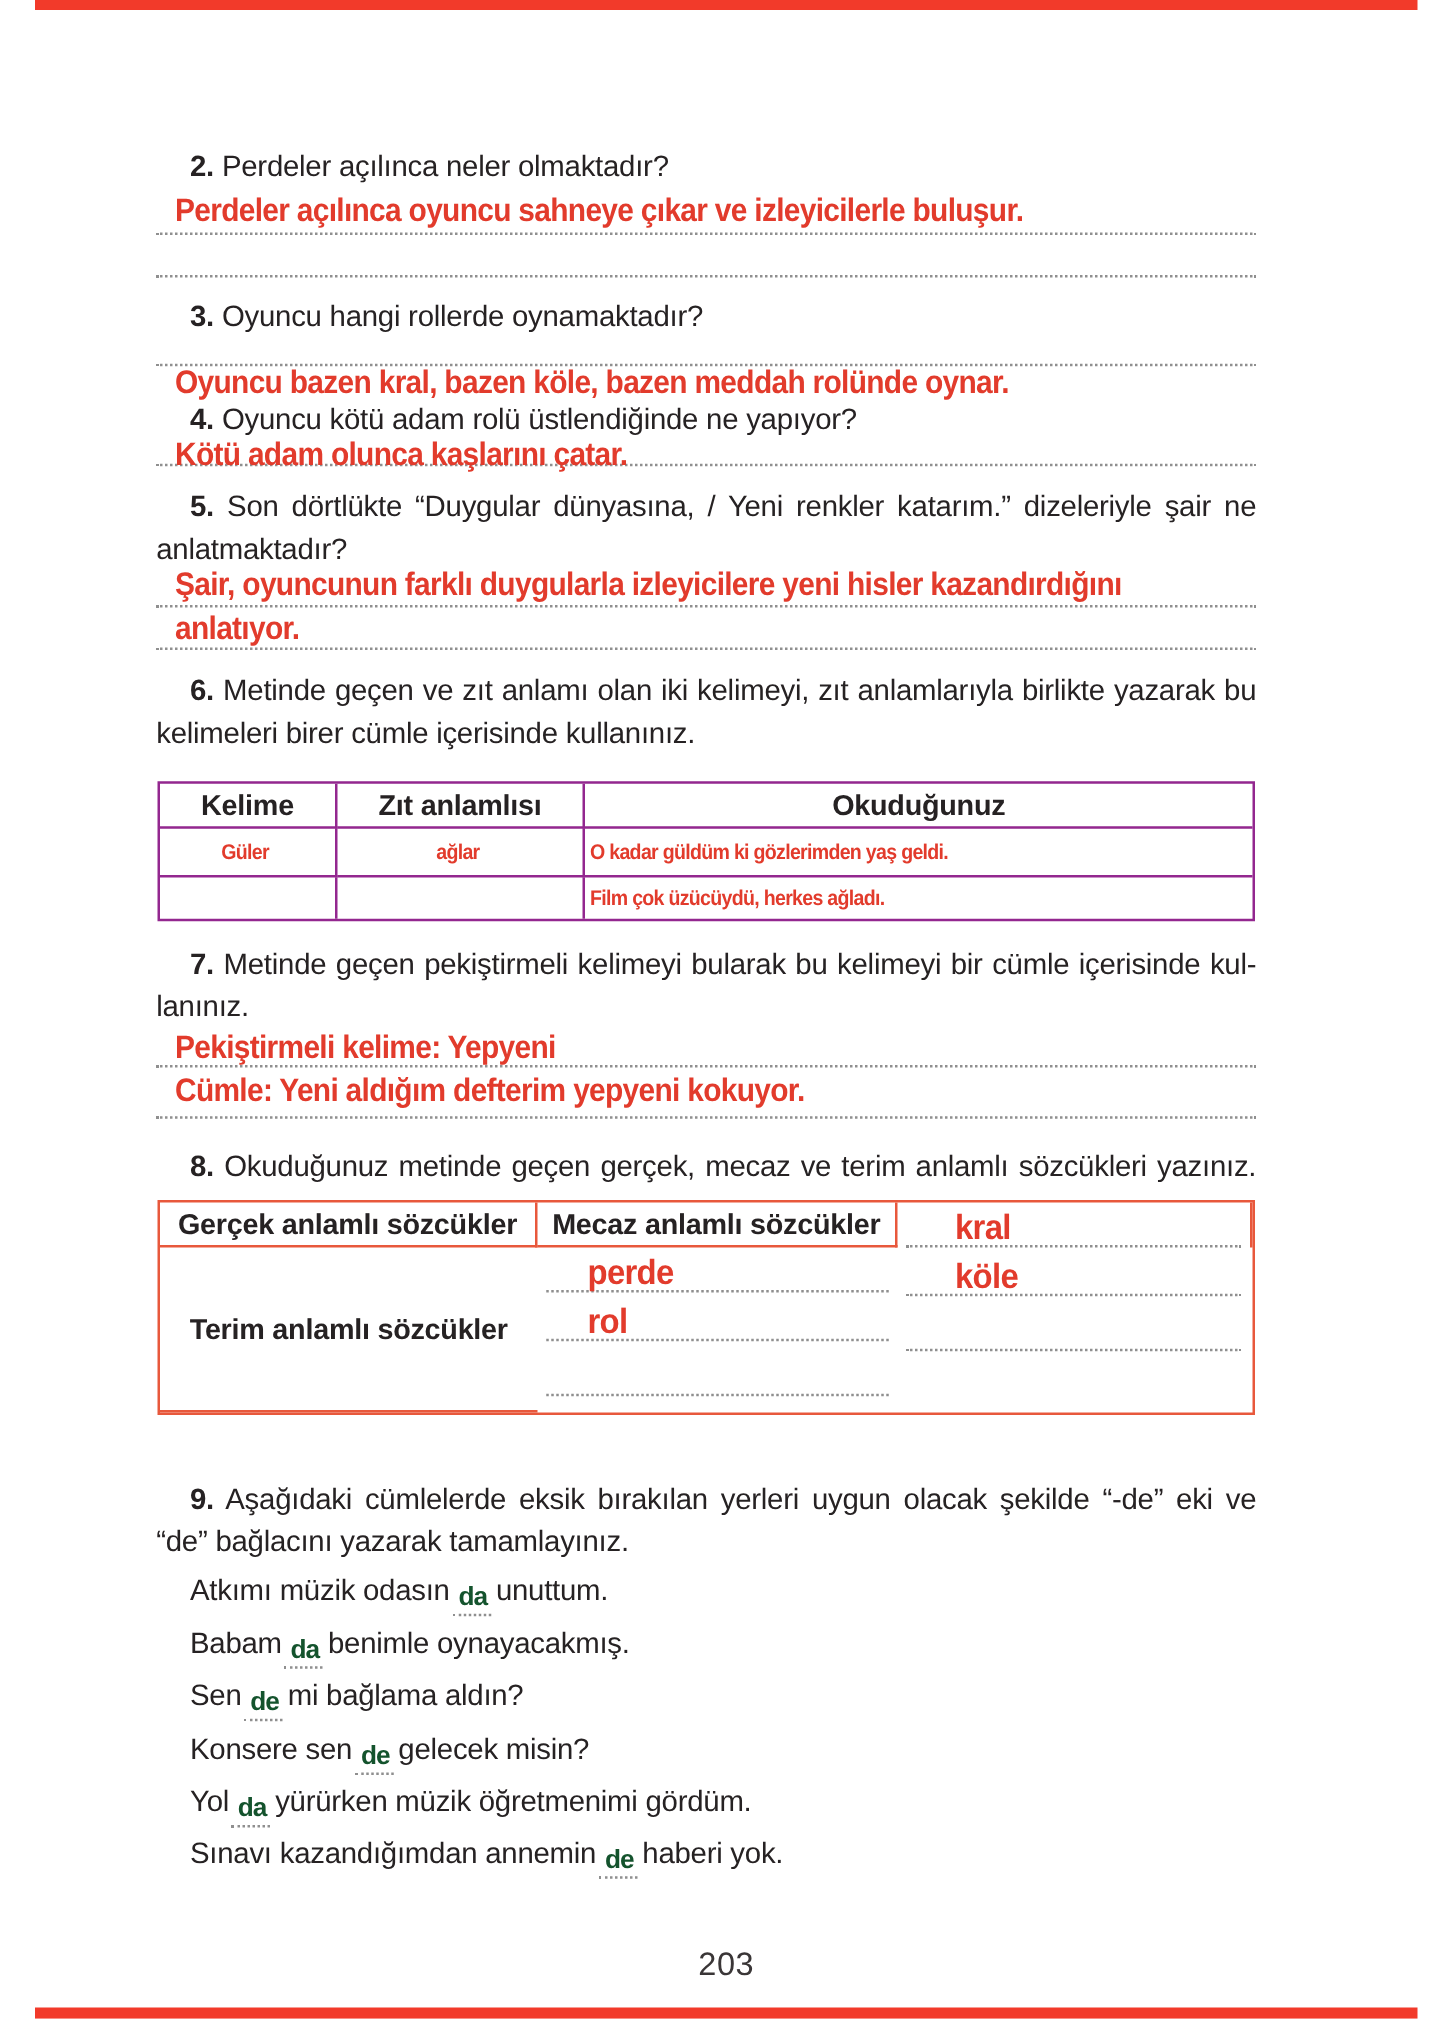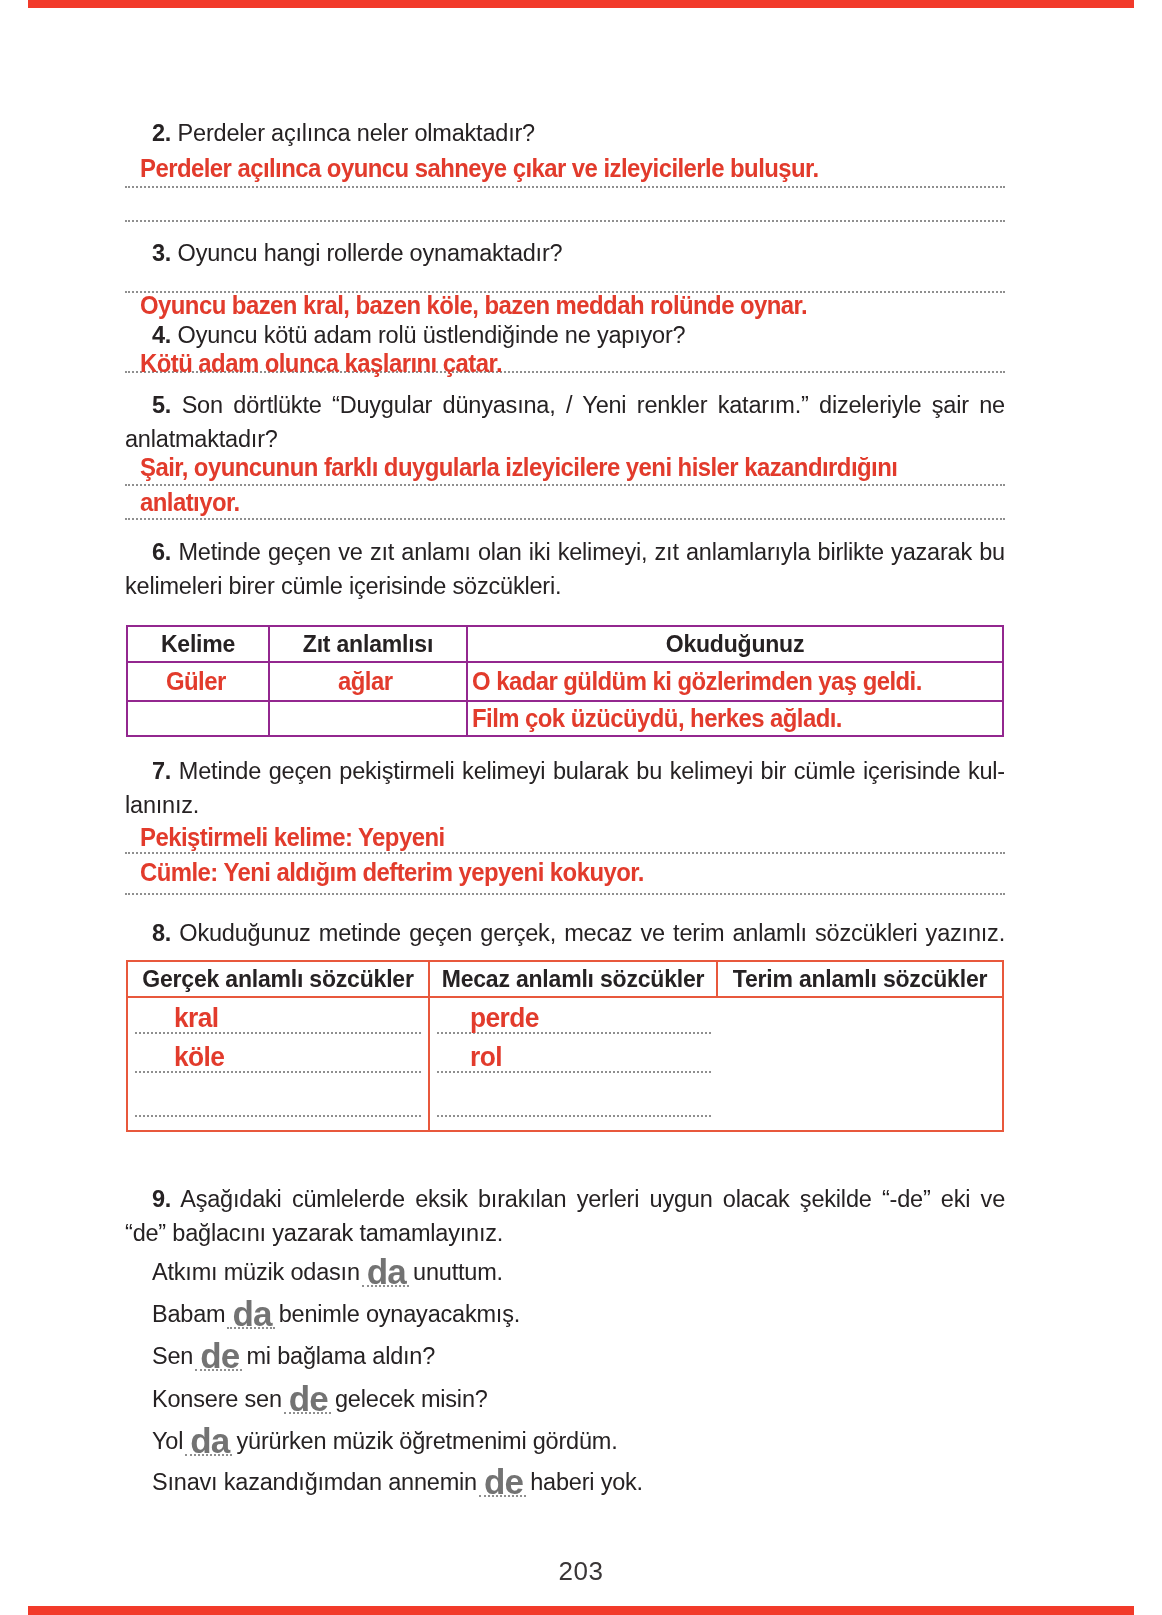--- a/index.html
+++ b/index.html
@@ -22,37 +22,37 @@
   .dotline{left:125px;width:880px;border-top:2.5px dotted #8f8f8f;height:0;z-index:1;}
   
   .frame{left:28px;width:1106px;background:#f23a2a;z-index:3;}
   
   .t1{left:126px;top:625px;width:878px;height:112px;border:2px solid #93278f;box-sizing:border-box;
       display:grid;grid-template-columns:142px 198px 1fr;grid-template-rows:36px 39px 1fr;}
   .t1 .cell{box-sizing:border-box;display:flex;align-items:center;justify-content:center;overflow:visible;}
   .t1 .br{border-right:2px solid #93278f;}
   .t1 .bb{border-bottom:2px solid #93278f;}
   .th{font-weight:bold;font-size:23px;letter-spacing:-0.2px;color:#262223;}
-  .t1 .redcell{color:#e23b2c;font-weight:bold;font-size:26px;letter-spacing:-0.6px;white-space:nowrap;}
+  .t1 .redcell{color:#e23b2c;font-weight:bold;font-size:17px;letter-spacing:-0.6px;white-space:nowrap;}
   .t1 .left{justify-content:flex-start;padding-left:4px;}
   .squeeze{display:inline-block;transform:scaleX(0.92);transform-origin:0 50%;}
   
   .t2{left:126px;top:960px;width:878px;height:172px;border:2px solid #e8583c;box-sizing:border-box;
       display:grid;grid-template-columns:302px 288px 1fr;grid-template-rows:36px 1fr;}
   .t2 .cell{box-sizing:border-box;display:flex;align-items:center;justify-content:center;}
   .t2 .br{border-right:2px solid #e8583c;}
   .t2 .bb{border-bottom:2px solid #e8583c;}
   .t2 .body{position:relative;display:block;}
   .t2 .wline{position:absolute;left:7px;right:7px;border-top:2.5px dotted #8f8f8f;height:0;}
   .t2 .word{position:absolute;color:#e23b2c;font-weight:bold;font-size:28px;letter-spacing:-0.6px;
             line-height:28px;transform:scaleX(0.94);transform-origin:0 50%;}
   
   .sentence{left:152px;font-size:23.5px;letter-spacing:-0.2px;line-height:32px;white-space:nowrap;color:#262223;}
   .q9red{
-    display:inline-block;color:#737373;font-weight:bold;font-size:35px;line-height:24px;
+    display:inline-block;color:#14532d;font-weight:bold;font-size:21px;line-height:24px;
     letter-spacing:-0.8px;border-bottom:2.5px dotted #8f8f8f;padding:0 3px 1px 5px;margin:0 4px 0 2px;
     vertical-align:-4px;
   }
   .pagenum{left:0;width:1162px;text-align:center;font-size:26px;color:#3a3637;letter-spacing:0.5px;}
 </style>
 </head>
 <body>
 
 <div class="abs frame" style="top:0;height:8px;"></div>
 <div class="abs frame" style="bottom:0;height:9px;"></div>
@@ -86,21 +86,21 @@
 <div class="abs qline cont" style="top:424px;">anlatmaktadır?</div>
 <div class="abs ans" style="top:452px;left:140px;">Şair, oyuncunun farklı duygularla izleyicilere yeni hisler kazandırdığını</div>
 <div class="abs dotline" style="top:484px;"></div>
 <div class="abs ans" style="top:487px;left:140px;">anlatıyor.</div>
 <div class="abs dotline" style="top:518px;"></div>
 
 <div class="abs qline jline" style="top:537px;">
   <span class="qnum">6.</span>
   <span>Metinde geçen ve zıt anlamı olan iki kelimeyi, zıt anlamlarıyla birlikte yazarak bu</span>
 </div>
-<div class="abs qline cont" style="top:571px;">kelimeleri birer cümle içerisinde sözcükleri.</div>
+<div class="abs qline cont" style="top:571px;">kelimeleri birer cümle içerisinde kullanınız.</div>
 
 <div class="abs t1">
   <div class="cell th br bb">Kelime</div>
   <div class="cell th br bb">Zıt anlamlısı</div>
   <div class="cell th bb">Okuduğunuz</div>
 
   <div class="cell redcell br bb">
       <span class="squeeze">Güler</span>
     </div>
   <div class="cell redcell br bb">
@@ -132,29 +132,29 @@
 <div class="abs dotline" style="top:893px;"></div>
 
 <div class="abs qline jline" style="top:918px;">
   <span class="qnum">8.</span>
   <span>Okuduğunuz metinde geçen gerçek, mecaz ve terim anlamlı sözcükleri yazınız.</span>
 </div>
 
 <div class="abs t2">
   <div class="cell th br bb">Gerçek anlamlı sözcükler</div>
   <div class="cell th br bb">Mecaz anlamlı sözcükler</div>
-  <div class="cell th bb">Terim anlamlı sözcükler</div>
-
   <div class="cell body br">
     <div class="wline" style="top:34px;"></div>
     <div class="wline" style="top:73px;"></div>
     <div class="wline" style="top:117px;"></div>
     <div class="word" style="top:6px;left:46px;">kral</div>
     <div class="word" style="top:45px;left:46px;">köle</div>
   </div>
+
+  <div class="cell th bb">Terim anlamlı sözcükler</div>
   <div class="cell body">
     <div class="wline" style="top:34px;"></div>
     <div class="wline" style="top:73px;"></div>
     <div class="wline" style="top:117px;"></div>
     <div class="word" style="top:6px;left:40px;">perde</div>
     <div class="word" style="top:45px;left:40px;">rol</div>
   </div>
 </div>
 
 <div class="abs qline jline" style="top:1184px;">

